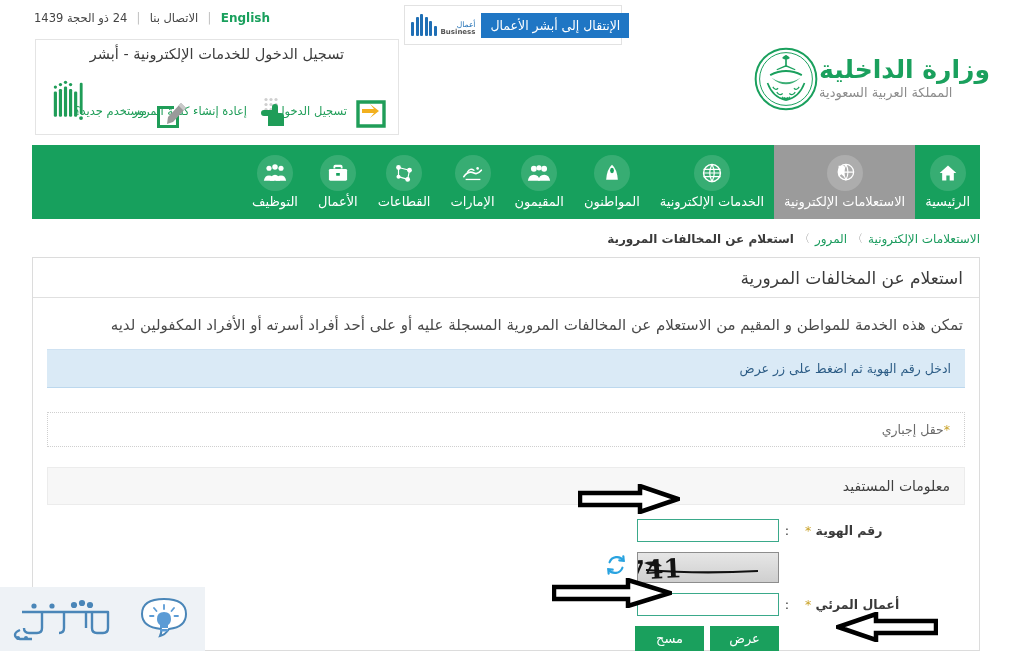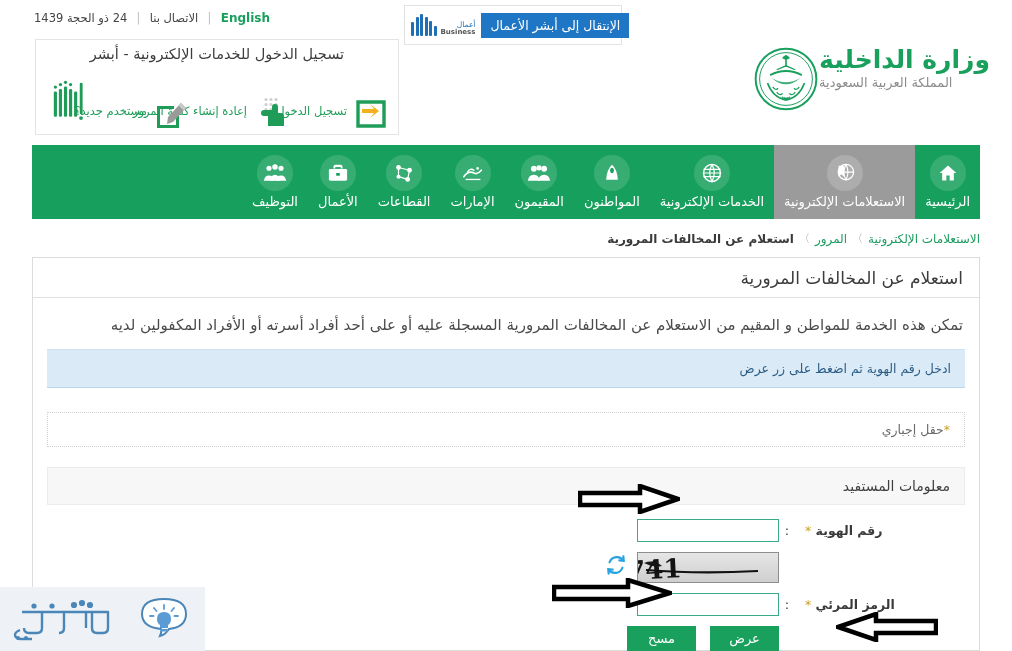--- a/index.html
+++ b/index.html
@@ -60,21 +60,21 @@
   .biz-word .en { font-size: 7px; color: #555; display:block; font-weight:bold; }
   .biz-cta {
     background: #1f76c4; color: #ffffff;
     font-size: 12.5px; padding: 5px 9px;
     white-space: nowrap; flex: 1; text-align: center;
   }
 
   
   .moi-logo {
     position: absolute; top: 46px; right: 22px;
-    display: flex; flex-direction: row; align-items: flex-start; 
+    display: flex; flex-direction: row; align-items: center; 
   }
   .moi-text { text-align: left; direction: rtl; }
   .moi-text .l1 { font-size: 25px; color: #1aa05d; font-weight: bold; letter-spacing: 0px; line-height:1.15; }
   .moi-text .l2 { font-size: 13px; color: #8c8c8c; line-height:1.3; }
   .moi-emblem { width: 66px; height: 66px; }
 
   
   .absher-panel {
     position: absolute; top: 39px; left: 35px;
     width: 364px; height: 96px;
@@ -209,21 +209,21 @@
     direction: rtl; margin-top: 4px;
   }
   .btn-spacer { width: 186px; }
   .btn {
     background: #1aa05d; color: #ffffff;
     border: none; font-size: 13px;
     width: 69px; height: 26px;
     cursor: pointer;
     font-family: "DejaVu Sans", "Liberation Sans", sans-serif;
   }
-  .btn + .btn { margin-right: 14px; }
+  .btn + .btn { margin-right: 6px; }
 
   
   .ann { position: absolute; pointer-events: none; }
   .ann-1 { left: 578px; top: 484px; }
   .ann-2 { left: 552px; top: 578px; }
   .ann-3 { left: 836px; top: 612px; }
 
   
   .watermark {
     position: absolute; left: 0px; top: 587px;
@@ -504,21 +504,21 @@
             <path d="M20 7 A8.5 8.5 0 0 0 5 9"></path>
             <path d="M4 17 A8.5 8.5 0 0 0 19 15"></path>
             <path d="M20 2.5 L20.4 7.4 L15.6 7"></path>
             <path d="M4 21.5 L3.6 16.6 L8.4 17"></path>
           </svg>
         </div>
       </div>
 
       <div class="form-row" style="margin-top:10px;">
         <div class="f-label">
-          <span>الرمز المرئي</span>
+          <span>أعمال المرئي</span>
           <span class="star">*</span>
         </div>
         <div class="f-colon">:</div>
         <input class="f-input" type="text" value="" placeholder="" style="">
       </div>
 
       <div class="btn-row">
         <div class="btn-spacer"></div>
         <button class="btn">عرض</button>
         <button class="btn">مسح</button>

